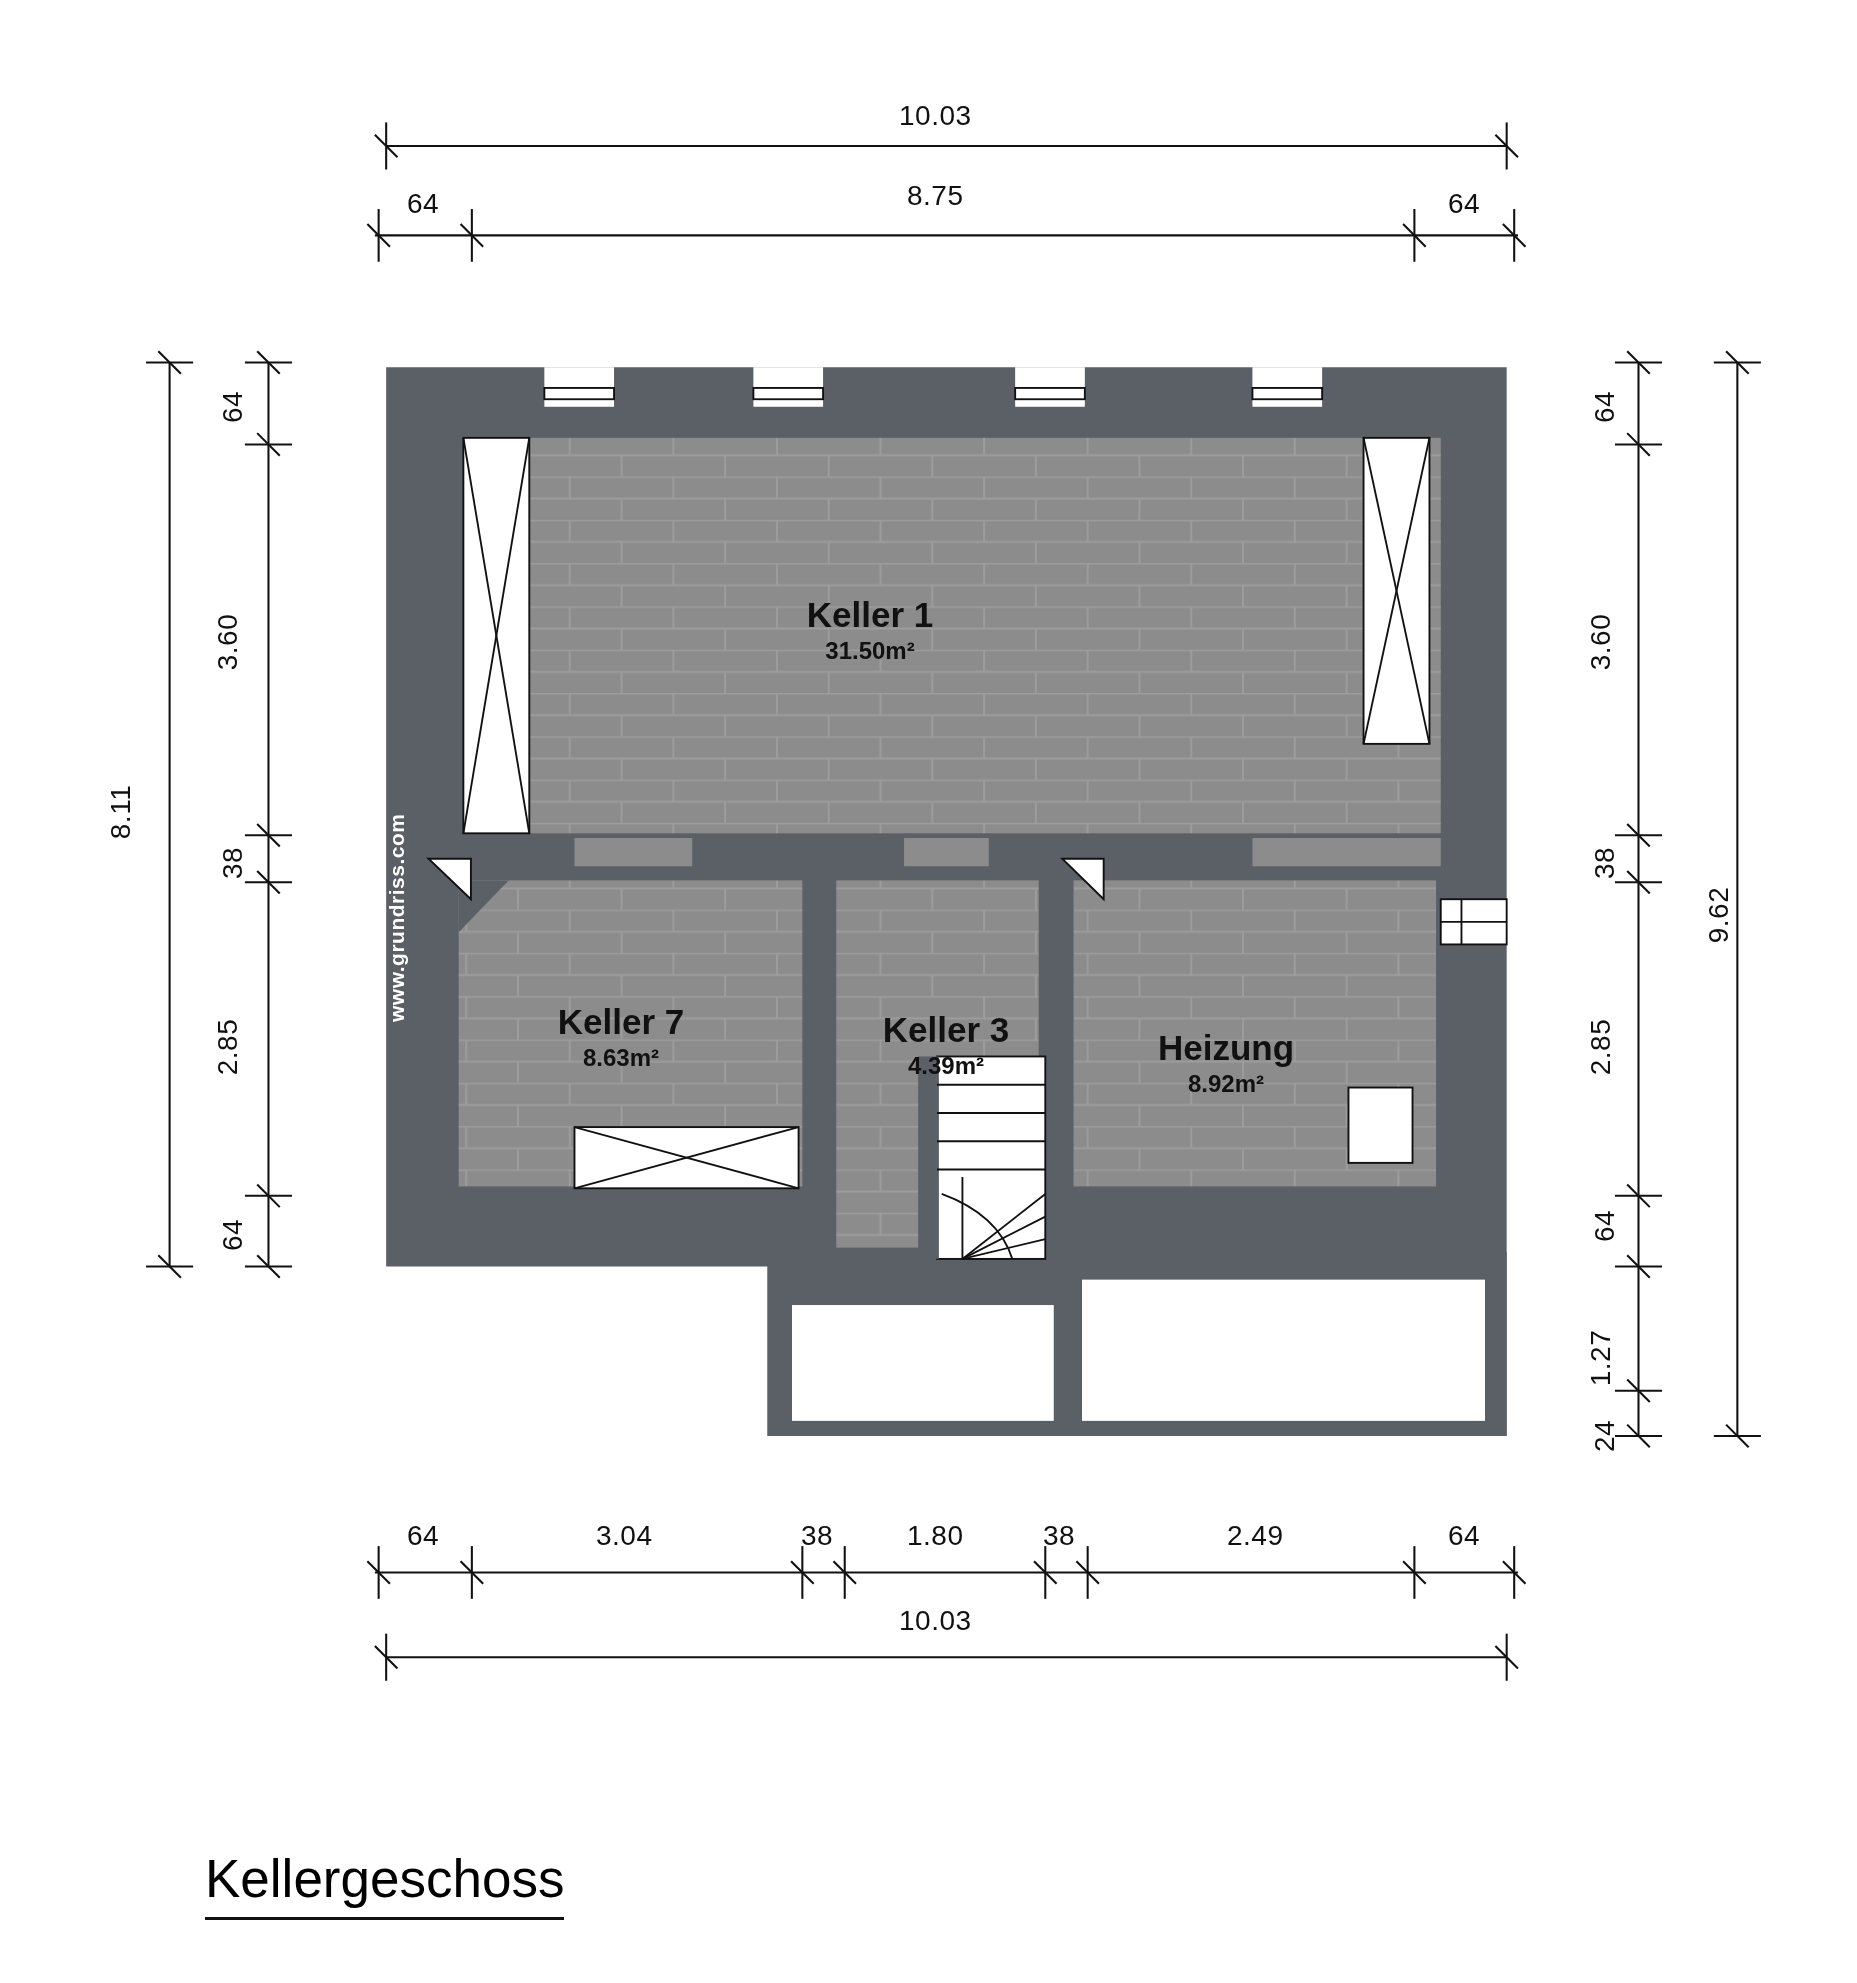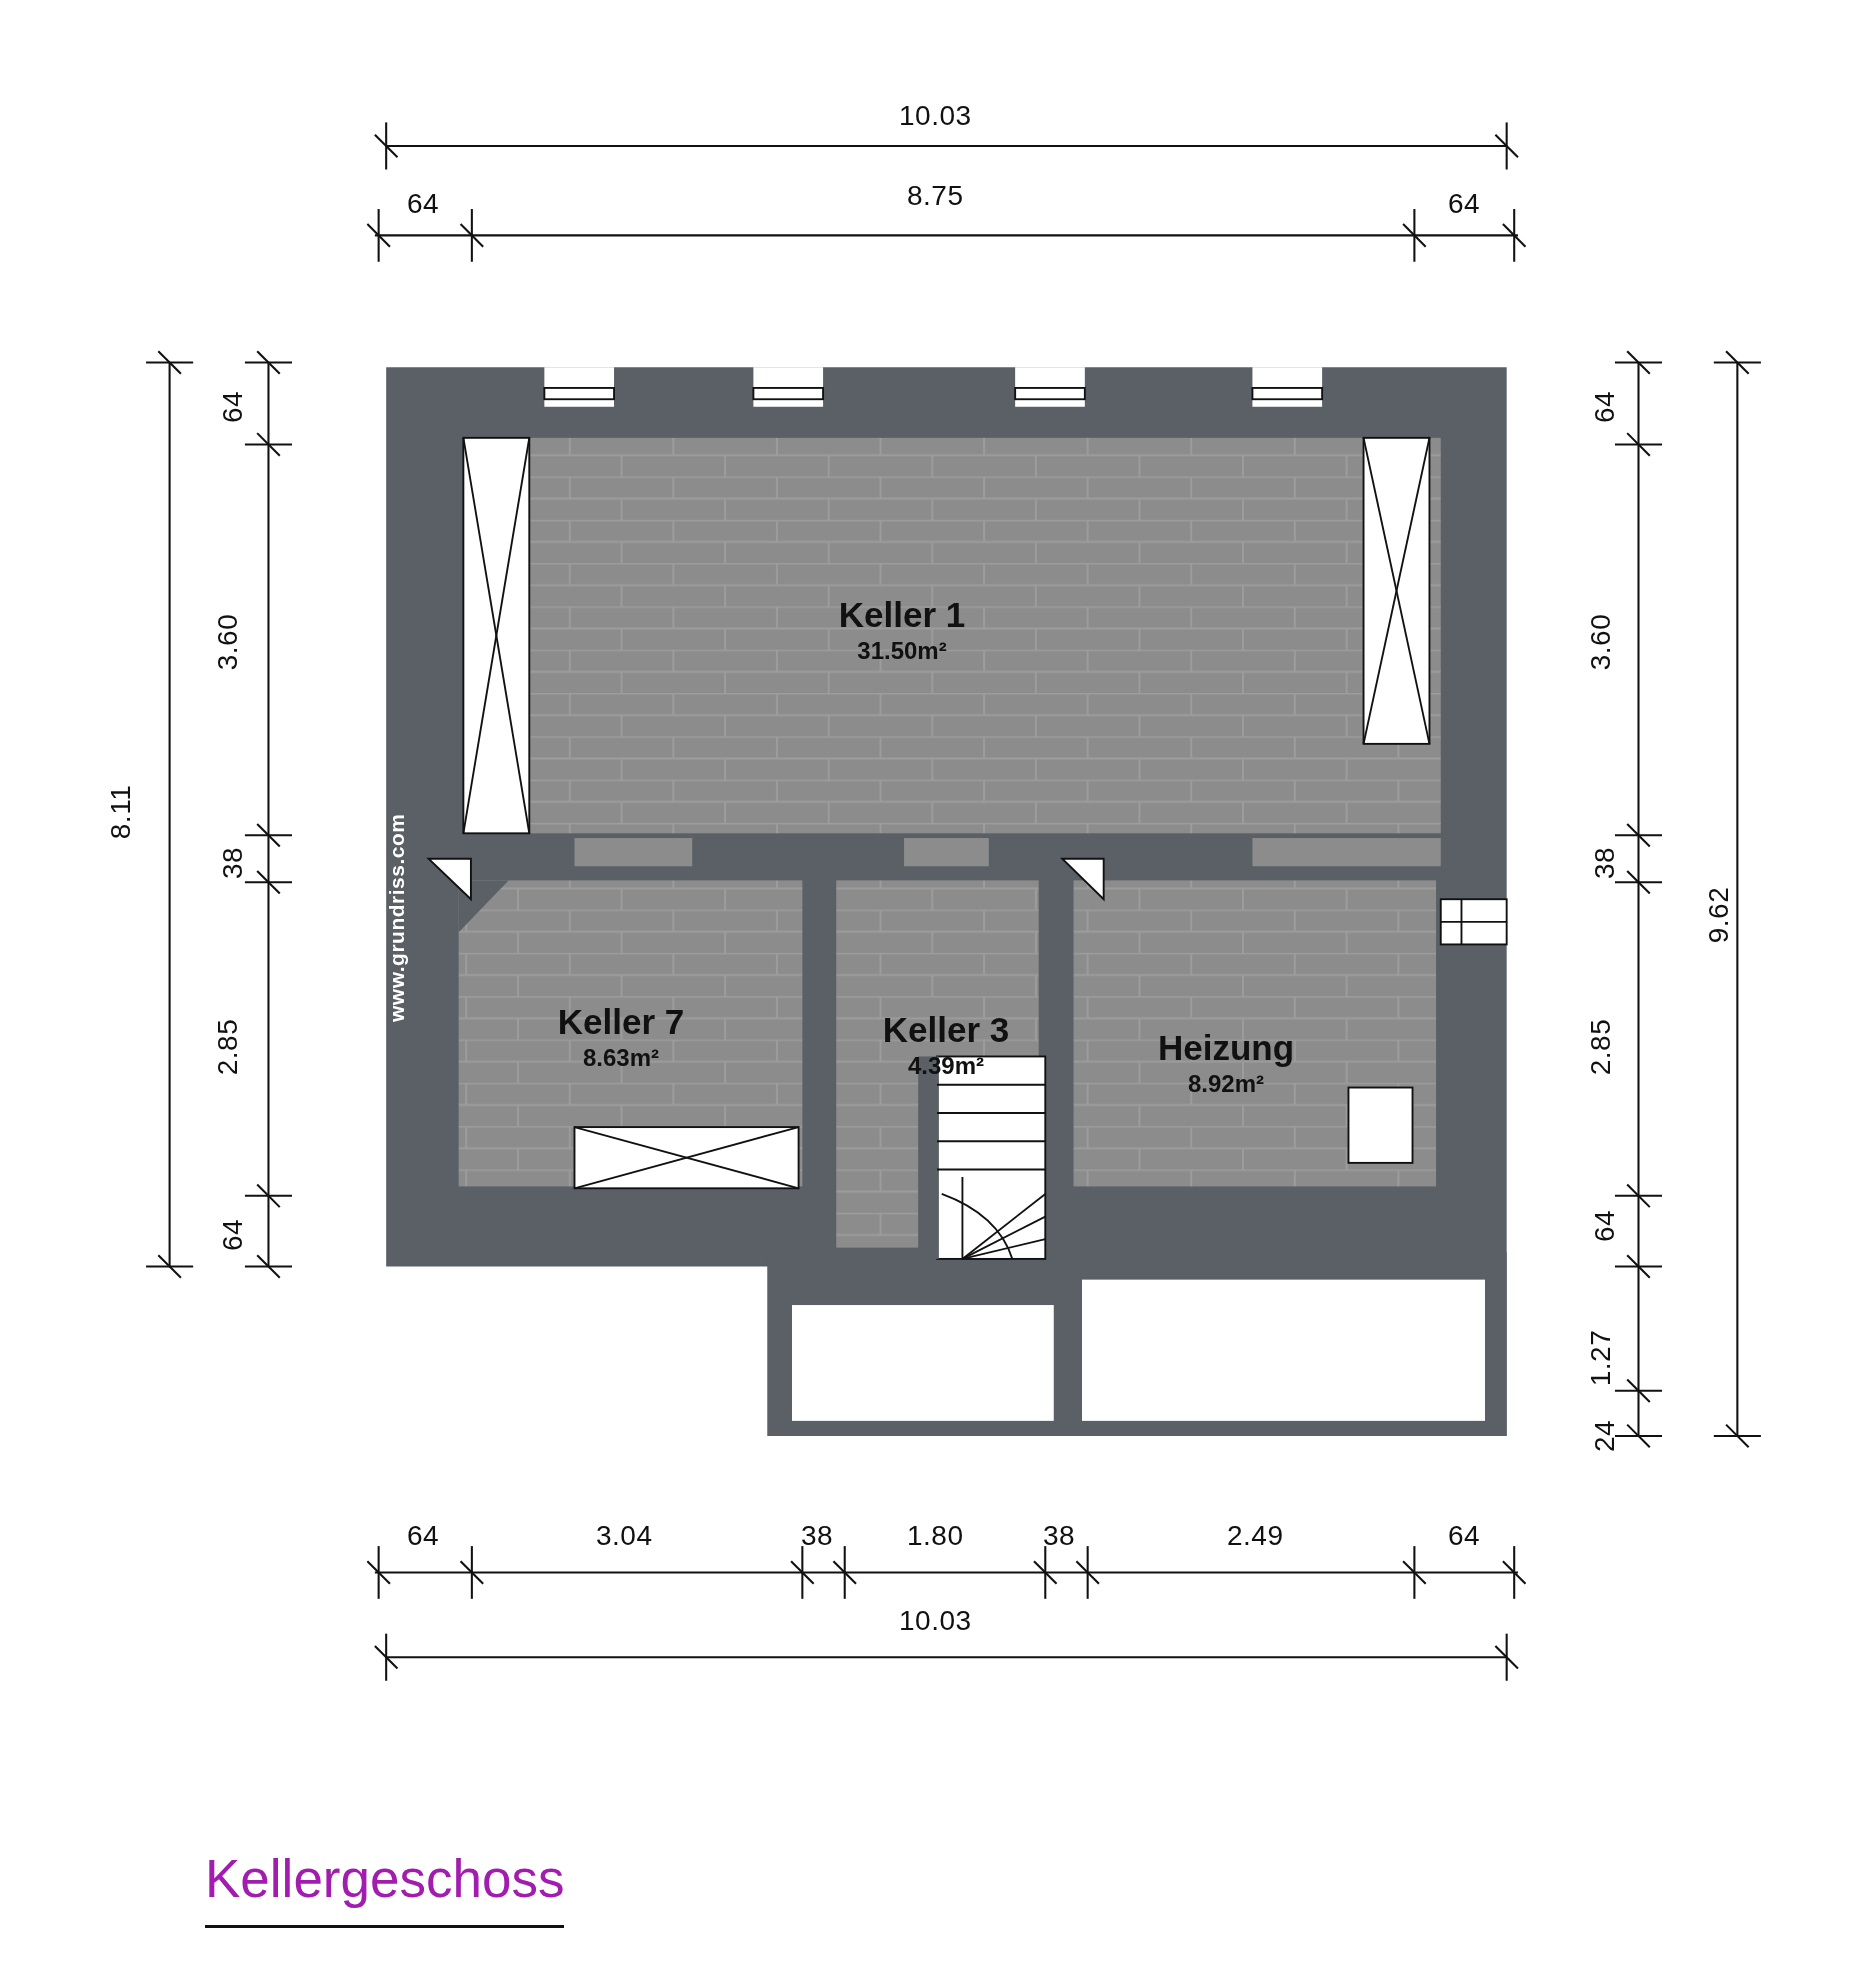--- a/index.html
+++ b/index.html
@@ -50,23 +50,23 @@
     font-weight: bold;
     line-height: 1.3;
     text-align: center;
   }
 
   #title {
     position: absolute;
     left: 205px;
     top: 1851px;
     font-size: 53px;
-    color: #a21caf;
+    color: #000000;
     border-bottom: 3.8px solid #111111;
-    padding-bottom: 18px;
+    padding-bottom: 10px;
     line-height: 1.05;
   }
 
   #watermark {
     position: absolute;
     left: 385px;
     top: 1022px;
     width: 207px;
     font-size: 21px;
     font-weight: bold;
@@ -278,21 +278,21 @@
     <line x1="1022" y1="1250" x2="1022" y2="1337" stroke="#111111" stroke-width="2"></line>
   </g>
 
   <g>
     <rect x="840" y="1385" width="280" height="125" fill="#ffffff" stroke="#5a6066" stroke-width="2"></rect>
     <rect x="1148" y="1358" width="430" height="152" fill="#ffffff" stroke="#5a6066" stroke-width="2"></rect>
   </g>
 
 </svg>
 
-<div class="room-label" style="left:761px; top:595px; width:282px;">
+<div class="room-label" style="left:729px; top:595px; width:282px;">
   <div class="room-name">Keller 1</div>
   <div class="room-area">31.50m²</div>
 </div>
 
 <div class="room-label" style="left:480px; top:1002px; width:282px;">
   <div class="room-name">Keller 7</div>
   <div class="room-area">8.63m²</div>
 </div>
 
 <div class="room-label" style="left:805px; top:966px; width:282px;margin-top:44px;">

